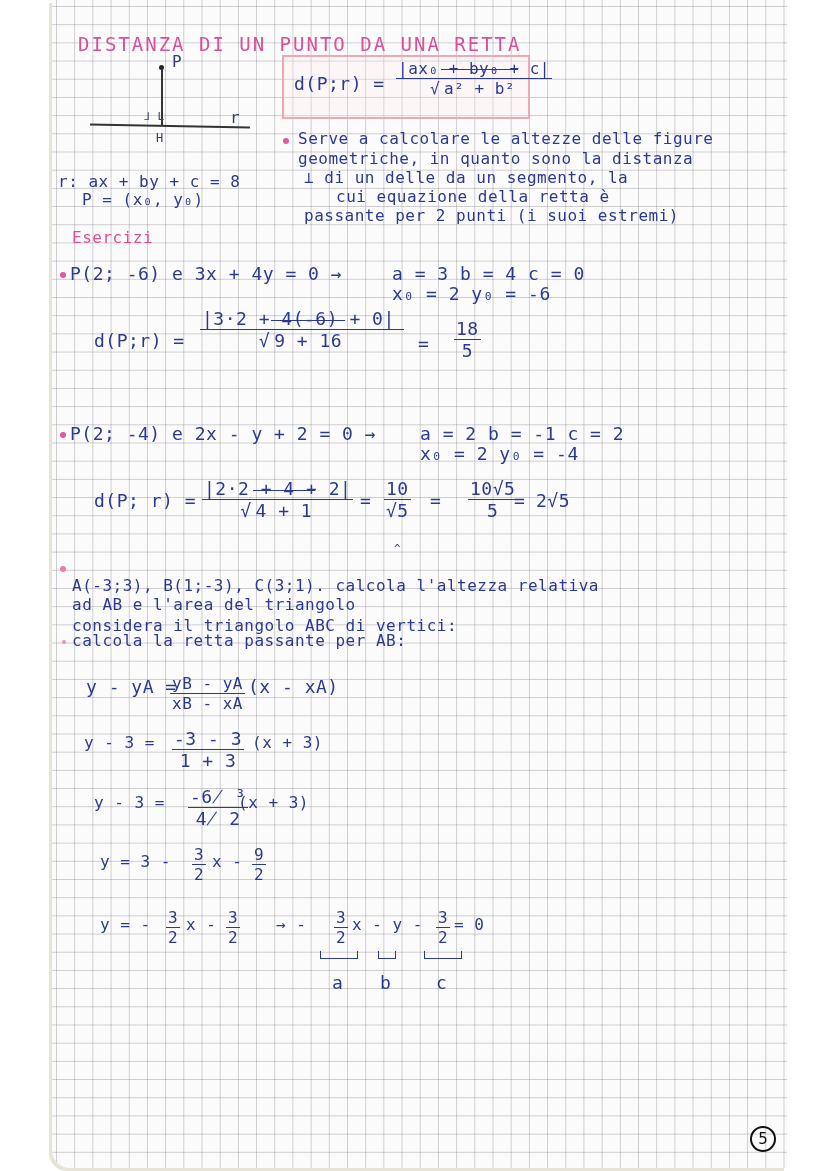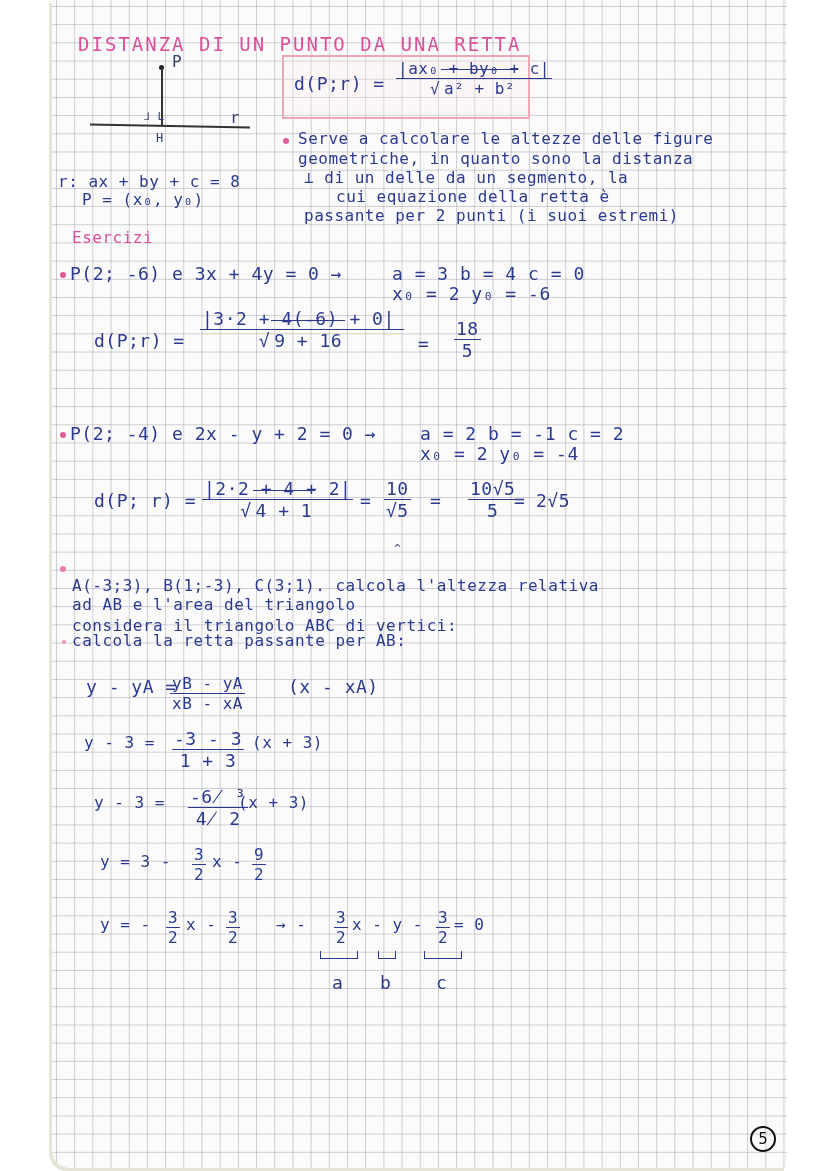--- a/index.html
+++ b/index.html
@@ -130,21 +130,21 @@
   <div class="bullet" style="left:10px;top:640px;background:#e88fb8;width:4px;height:4px;"></div>
   <div class="hw t16" style="left:20px;top:631px;">calcola la retta passante per AB:</div>
 
   <div class="hw t18" style="left:34px;top:676px;">y - yA =</div>
   <div class="hw t16" style="left:118px;top:674px;">
     <span class="frac">
       <span class="num">yB - yA</span>
       <span class="den">xB - xA</span>
     </span>
   </div>
-  <div class="hw t18" style="left:196px;top:676px;margin-left:40px;">(x - xA)</div>
+  <div class="hw t18" style="left:196px;top:676px;">(x - xA)</div>
 
   <div class="hw t20" style="left:32px;top:733px;">y - 3 =</div>
   <div class="hw t18" style="left:120px;top:728px;">
     <span class="frac">
       <span class="num">-3 - 3</span>
       <span class="den">1 + 3</span>
     </span>
   </div>
   <div class="hw t20" style="left:200px;top:733px;">(x + 3)</div>
 

